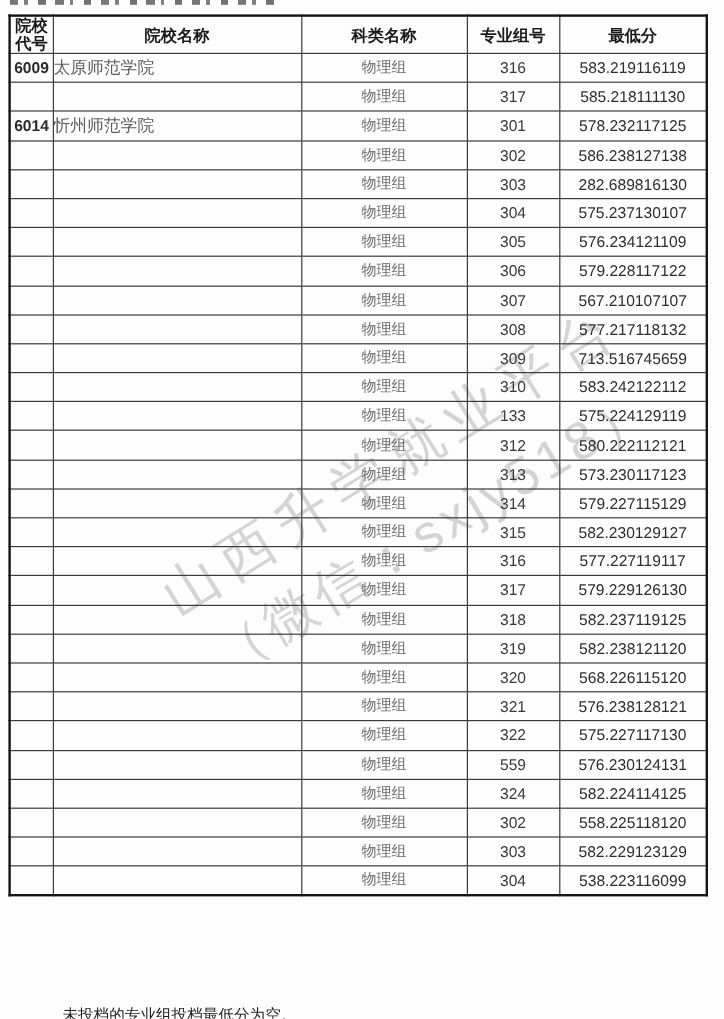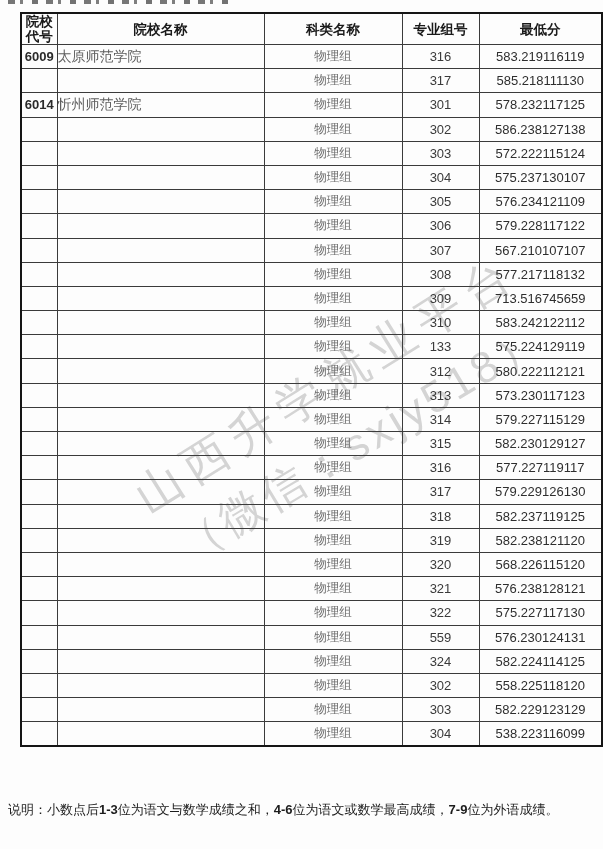--- a/index.html
+++ b/index.html
@@ -38,21 +38,21 @@
     transform:rotate(-32deg);
   }
   .wm2{
     left:182px;top:520px;
     font-size:44px;letter-spacing:4px;
     transform:rotate(-31deg);
   }
 
   
   table.score-table{
-    position:absolute;left:20px;top:12px;width:581px;
+    position:absolute;left:7px;top:12px;width:581px;
     border-collapse:collapse;table-layout:fixed;
     z-index:1;
   }
   table.score-table th,
   table.score-table td{
     border:1px solid #3b3b3b;
     padding:0;
     overflow:hidden;
     white-space:nowrap;
   }
@@ -136,21 +136,21 @@
       <td class="c-name"></td>
       <td class="c-cat">物理组</td>
       <td class="c-group">302</td>
       <td class="c-score">586.238127138</td>
     </tr>
         <tr>
       <td class="c-code"></td>
       <td class="c-name"></td>
       <td class="c-cat">物理组</td>
       <td class="c-group">303</td>
-      <td class="c-score">572.222115124</td>
+      <td class="c-score">282.689816130</td>
     </tr>
         <tr>
       <td class="c-code"></td>
       <td class="c-name"></td>
       <td class="c-cat">物理组</td>
       <td class="c-group">304</td>
       <td class="c-score">575.237130107</td>
     </tr>
         <tr>
       <td class="c-code"></td>
@@ -310,17 +310,16 @@
       <td class="c-code"></td>
       <td class="c-name"></td>
       <td class="c-cat">物理组</td>
       <td class="c-group">304</td>
       <td class="c-score">538.223116099</td>
     </tr>
       </tbody>
   </table>
 
   <div class="footnote">
-    <div class="fn-line1"><span>说明：小数点后</span><span class="bold">1-3</span><span>位为语文与数学成绩之和，</span><span class="bold">4-6</span><span>位为语文或数学最高成绩，</span><span class="bold">7-9</span><span>位为外语成绩。</span></div>
     <div class="fn-line2">未投档的专业组投档最低分为空。</div>
   </div>
 
 </div>
 
 </body></html>

